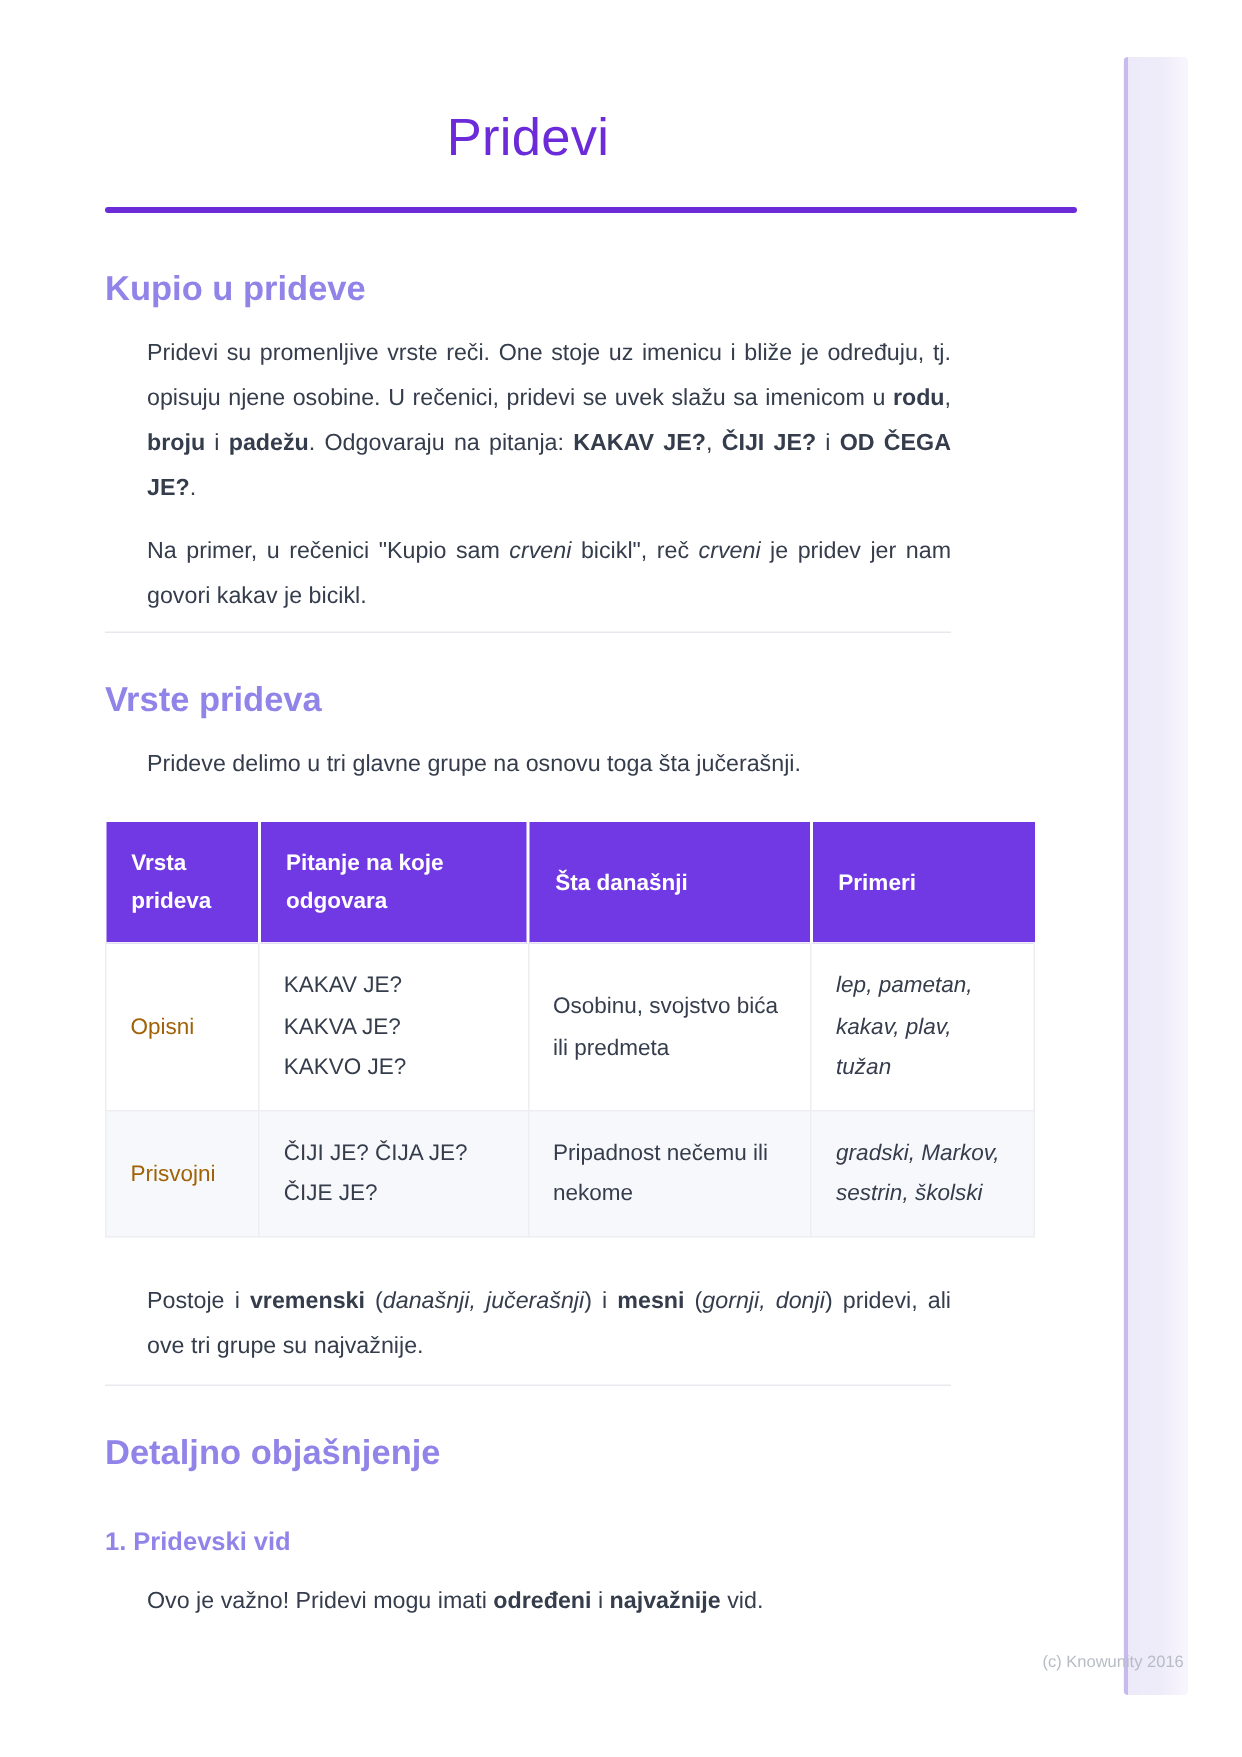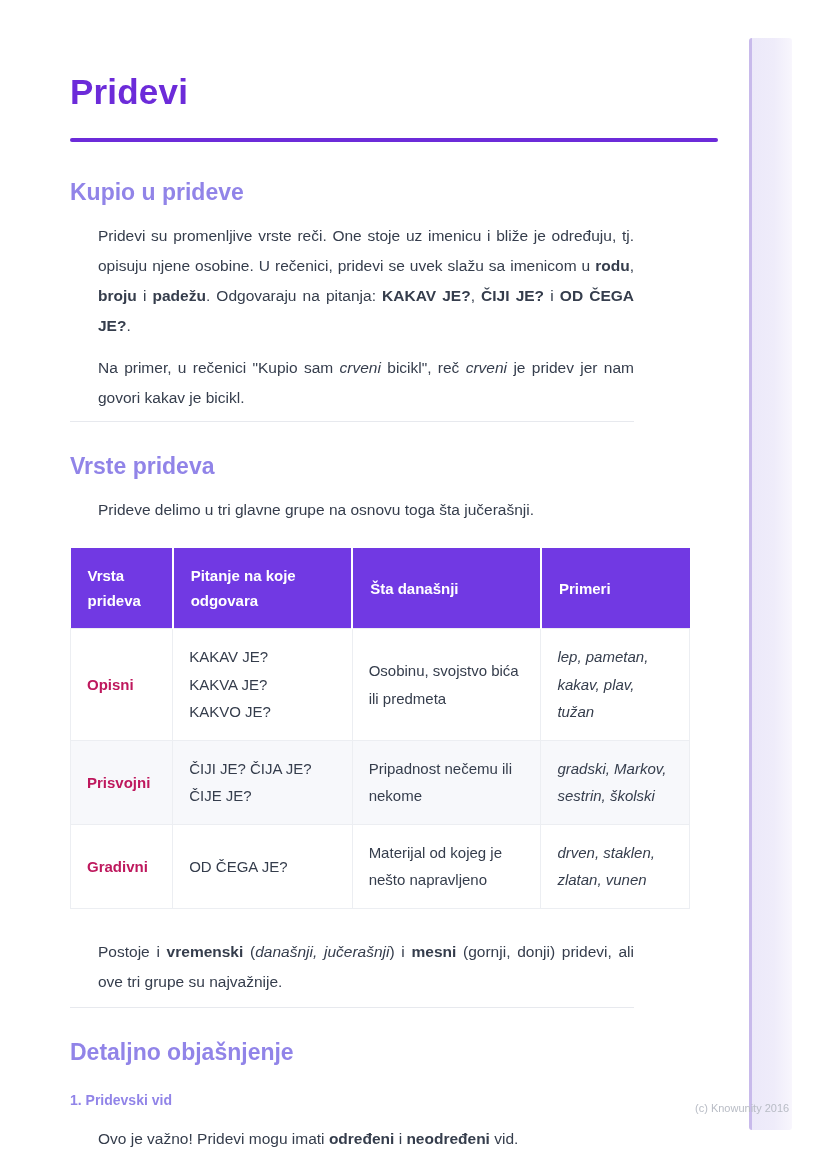--- a/index.html
+++ b/index.html
@@ -26,42 +26,43 @@
   }
   .content{
     position:absolute;
     left:70px;
     top:72px;
     width:564px;
   }
   h1.page-title{
     font-size:35px;
     line-height:1.15;
-    font-weight:700;
+    font-weight:400;
     color:var(--accent);
     letter-spacing:.2px;
+    text-align:center;
   }
   .title-rule{
     margin-top:26px;
     width:648px;           
     height:4px;
     background:var(--accent);
     border-radius:2px;
   }
   h2.section-heading{
     margin-top:30px;
     font-size:23px;
     line-height:1.22;
     font-weight:700;
     color:var(--heading);
   }
   h2.section-heading.first{margin-top:36px;}
   h3.sub-heading{
-    margin-top:26px;
-    font-size:14px;
+    margin-top:36px;
+    font-size:17px;
     line-height:1.2;
     font-weight:700;
     color:var(--heading);
   }
   p.body-par{
     margin-top:15px;
     font-size:15.5px;
     line-height:30px;
     text-align:justify;
     margin-left:28px;
@@ -97,21 +98,21 @@
   table.types-table th + th{border-left:2px solid #ffffff;}
   table.types-table td{
     border:1px solid var(--table-border);
     font-size:15px;
     line-height:27.5px;
     vertical-align:middle;
     padding:14px 16px;
     background:#ffffff;
   }
   table.types-table tbody tr.striped td{background:var(--stripe-row);}
-  td.cell-type{font-weight:700;color:#be185d;}
+  td.cell-type{font-weight:400;color:#a16207;}
   td.cell-questions{white-space:pre-line;}
   td.cell-examples{font-style:italic;}
   .edge-strip{
     position:absolute;
     left:749px;
     top:38px;
     width:43px;
     height:1092px;
     background:linear-gradient(to right, var(--side-strip) 0%, #efecfa 55%, #f8f6fd 100%);
     border-left:3px solid var(--side-strip-edge);
@@ -168,33 +169,27 @@
 KAKVO JE?</td>
         <td class="cell-meaning">Osobinu, svojstvo bića ili predmeta</td>
         <td class="cell-examples">lep, pametan, kakav, plav, tužan</td>
       </tr>
       <tr class="striped">
         <td class="cell-type">Prisvojni</td>
         <td class="cell-questions">ČIJI JE? ČIJA JE? ČIJE JE?</td>
         <td class="cell-meaning">Pripadnost nečemu ili nekome</td>
         <td class="cell-examples">gradski, Markov, sestrin, školski</td>
       </tr>
-      <tr>
-        <td class="cell-type">Gradivni</td>
-        <td class="cell-questions">OD ČEGA JE?</td>
-        <td class="cell-meaning">Materijal od kojeg je nešto napravljeno</td>
-        <td class="cell-examples">drven, staklen, zlatan, vunen</td>
-      </tr>
     </tbody>
   </table>
 
-  <p class="body-par after-table"><span>Postoje i </span><span style="font-weight: 700;">vremenski</span><span> (</span><span style="font-style: italic;">današnji, jučerašnji</span><span>) i </span><span style="font-weight: 700;">mesni</span><span> (</span><span style="">gornji, donji</span><span>) pridevi, ali ove tri grupe su najvažnije.</span></p>
+  <p class="body-par after-table"><span>Postoje i </span><span style="font-weight: 700;">vremenski</span><span> (</span><span style="font-style: italic;">današnji, jučerašnji</span><span>) i </span><span style="font-weight: 700;">mesni</span><span> (</span><span style="font-style: italic;">gornji, donji</span><span>) pridevi, ali ove tri grupe su najvažnije.</span></p>
 
   <hr class="divider second">
 
   <h2 class="section-heading">Detaljno objašnjenje</h2>
   <h3 class="sub-heading">1. Pridevski vid</h3>
-  <p class="body-par"><span>Ovo je važno! Pridevi mogu imati </span><span style="font-weight: 700;">određeni</span><span> i </span><span style="font-weight: 700;">neodređeni</span><span> vid.</span></p>
+  <p class="body-par"><span>Ovo je važno! Pridevi mogu imati </span><span style="font-weight: 700;">određeni</span><span> i </span><span style="font-weight: 700;">najvažnije</span><span> vid.</span></p>
 
 </div>
 
 <div class="edge-strip"></div>
 <div class="watermark">(c) Knowunity 2016</div>
 
 </body></html>

